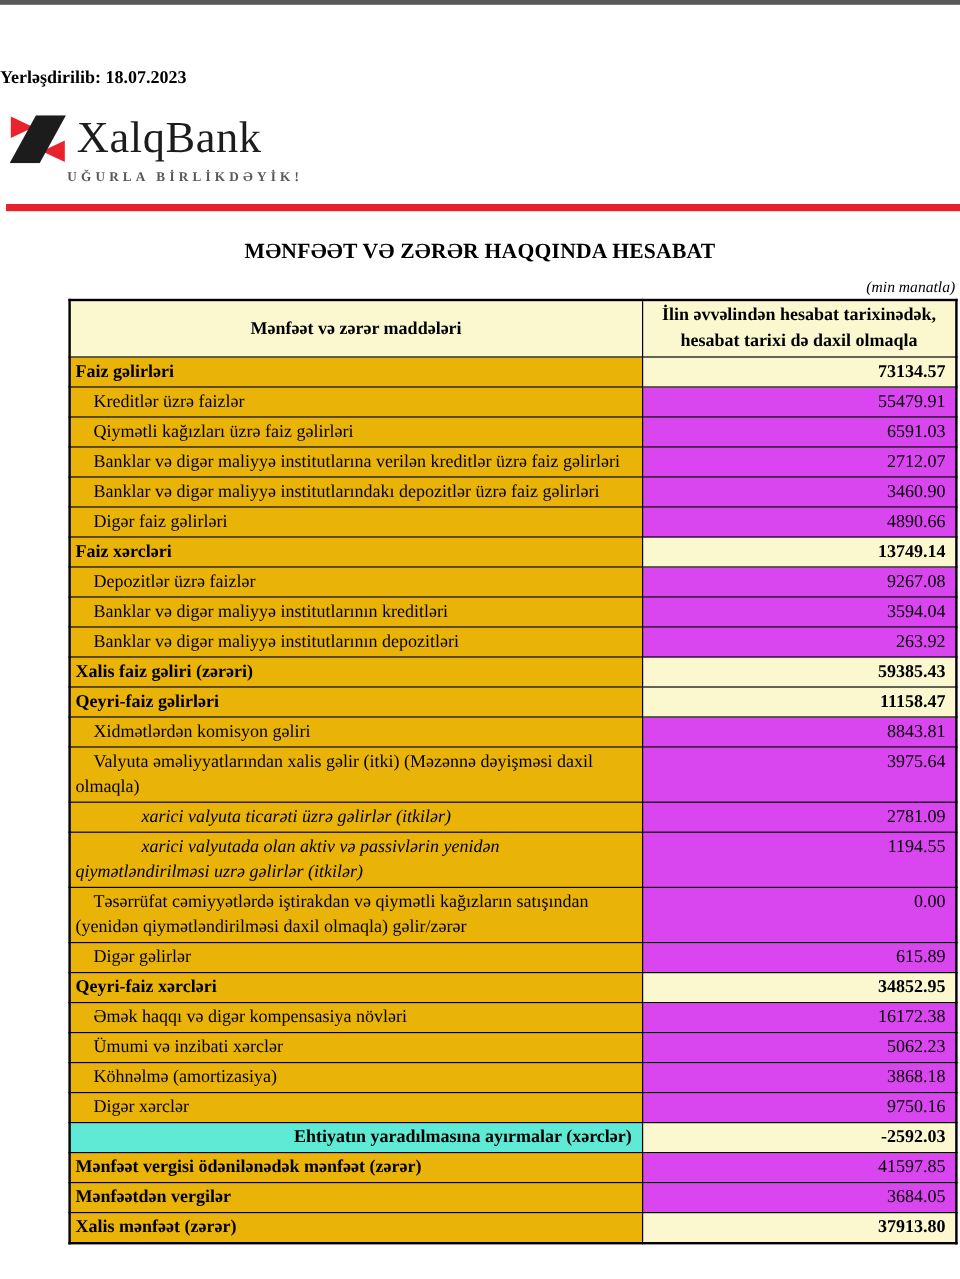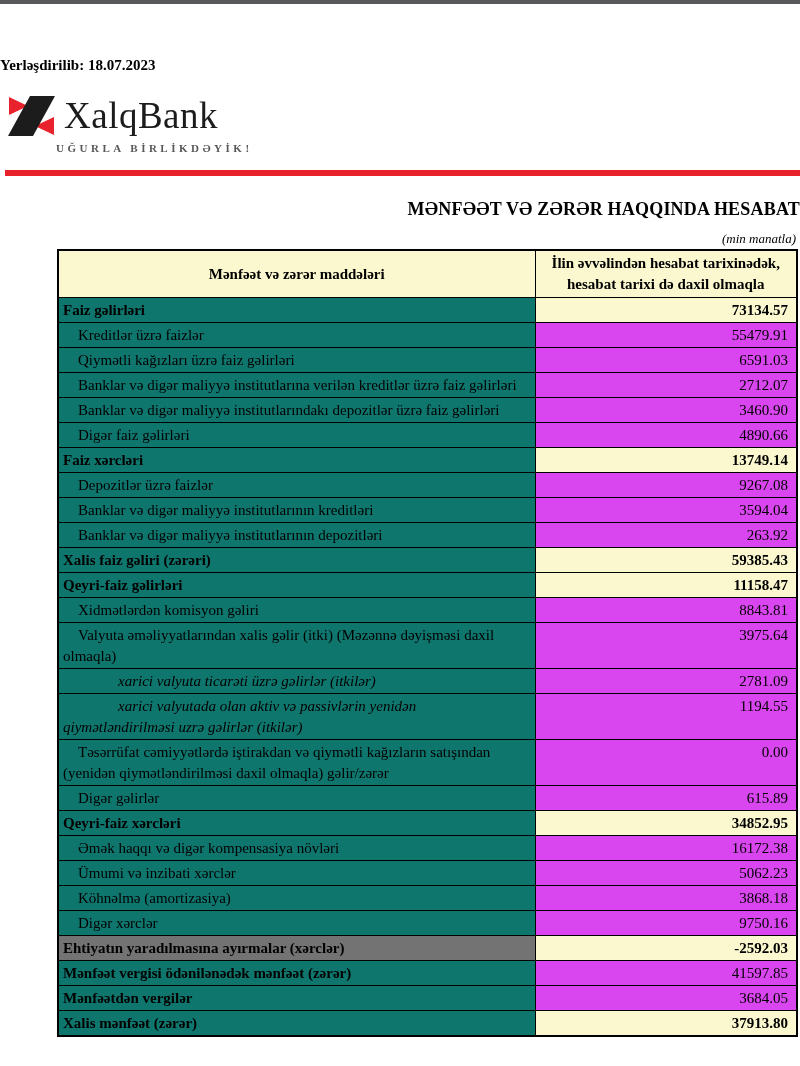--- a/index.html
+++ b/index.html
@@ -37,21 +37,21 @@
     letter-spacing: 3.5px;
     color: #58595b;
   }
   .red-line {
     margin: 8px 0 0 5px;
     width: 795px; height: 6px;
     background: #e8222b;
   }
 
   .title {
-    text-align: right;
+    text-align: center;
     font-weight: bold;
     font-size: 18px;
     line-height: 25px;
     margin-top: 21px;
     letter-spacing: 0.2px;
   }
   .unit-note {
     width: 739px;
     margin: 8px 0 2px 57px;
     text-align: right;
@@ -74,38 +74,38 @@
   table.pnl col.c-value { width: 262px; }
   table.pnl th, table.pnl td { border: 1px solid #000; }
   table.pnl th {
     background: #fbf8d0;
     font-weight: bold;
     text-align: center;
     vertical-align: middle;
     padding: 2px 6px;
   }
   td.label-cell {
-    background: #0f766e;
+    background: #eab308;
     padding: 2px 8px 1px 4px;
     vertical-align: top;
   }
   td.value-cell {
     background: #d946ef;
     text-align: right;
     padding: 2px 8px 1px 4px;
     vertical-align: top;
   }
   tr.row-item .label-cell { text-indent: 15px; }
   tr.row-subitem .label-cell { text-indent: 55px; font-style: italic; }
   tr.row-section .label-cell,
   tr.row-total-white .label-cell,
   tr.row-highlight .label-cell { font-weight: bold; }
   tr.row-section .value-cell,
   tr.row-highlight .value-cell { font-weight: bold; background: #fbf8d0; }
-  tr.row-highlight .label-cell { background: #737373; }
+  tr.row-highlight .label-cell { background: #5eead4; text-align: right; }
 </style>
 </head>
 <body>
 
 <div class="topbar"></div>
 
 <div class="published">Yerləşdirilib: 18.07.2023</div>
 
 <div class="logo-block">
   <div class="logo-row">

